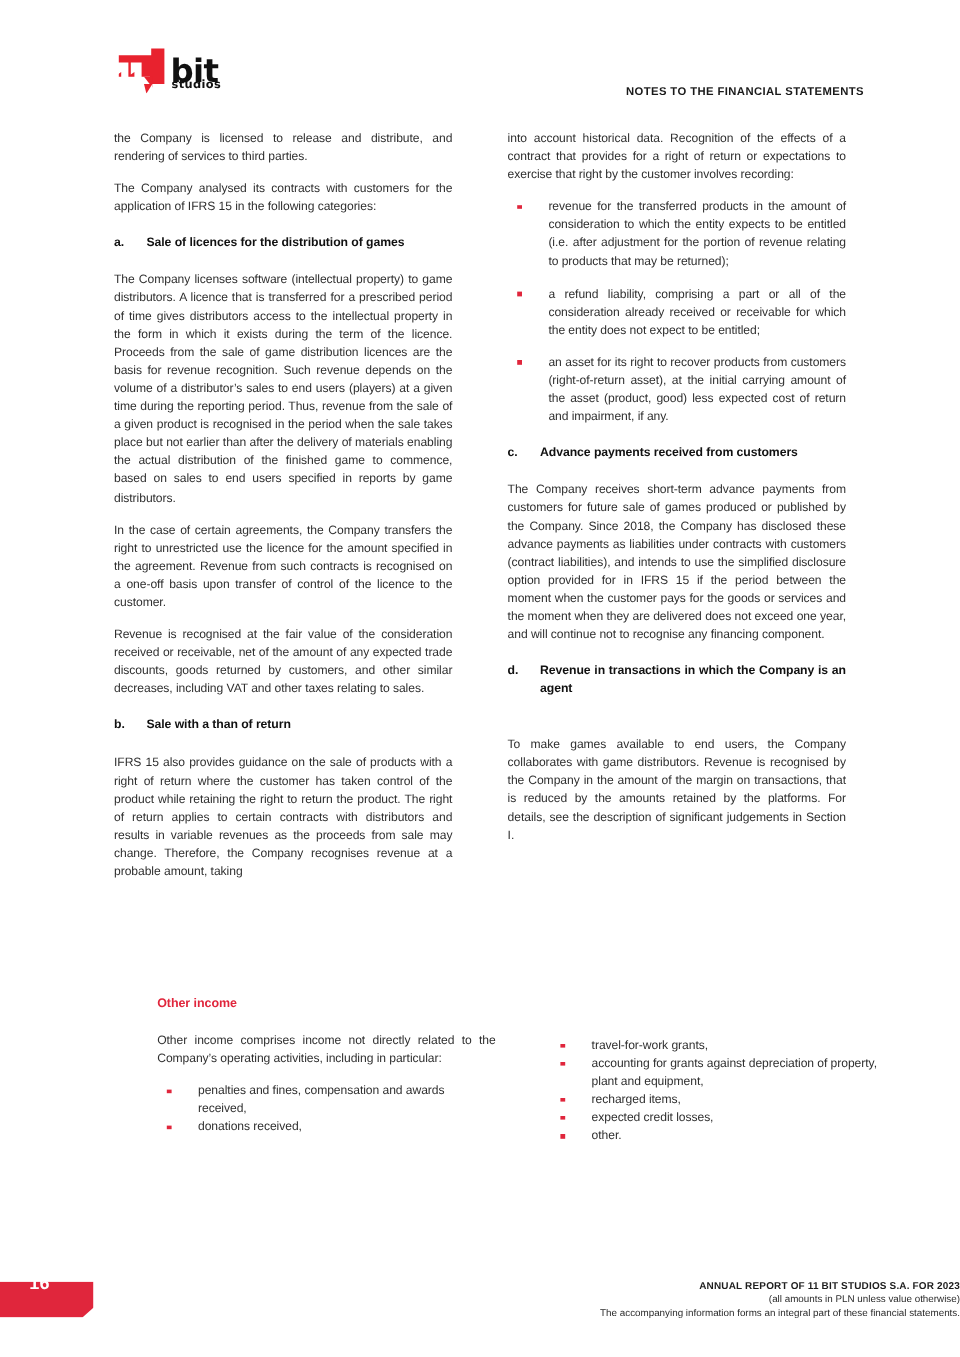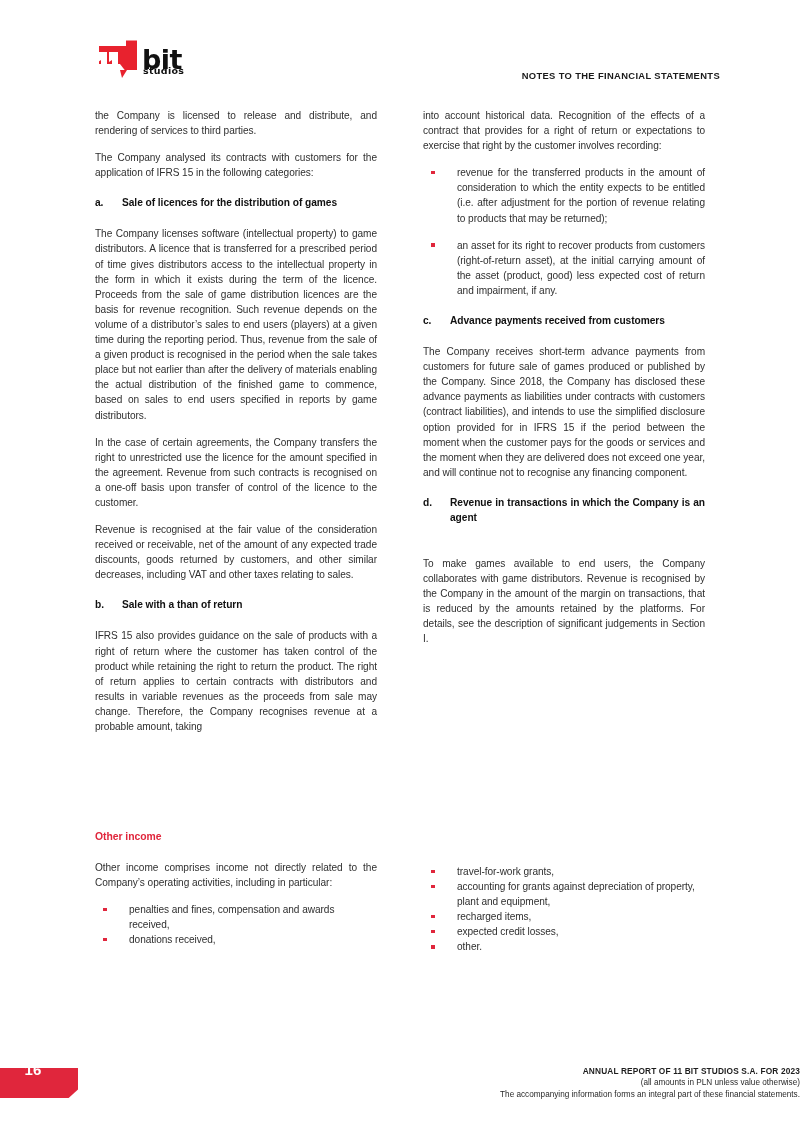--- a/index.html
+++ b/index.html
@@ -165,20 +165,21 @@
   }
 
   
   ul.bullets.plain li { text-align: left; }
 
   
   .lower {
     position: absolute;
     top: 0;
     width: 282px;
+    margin-left: 36px;
   }
   .lower-left  { left: 95px; }
   .lower-right { left: 423px; }
 
   
   .footer {
     position: absolute;
     left: 0;
     bottom: 0;
     width: 744px;
@@ -270,20 +271,21 @@
     </h3>
 
     <p class="body tight">IFRS 15 also provides guidance on the sale of products with a right of return where the customer has taken control of the product while retaining the right to return the product. The right of return applies to certain contracts with distributors and results in variable revenues as the proceeds from sale may change. Therefore, the Company recognises revenue at a probable amount, taking</p>
   </div>
 
   <div class="col col-right">
     <p class="body">into account historical data. Recognition of the effects of a contract that provides for a right of return or expectations to exercise that right by the customer involves recording:</p>
 
     <ul class="bullets">
       <li>revenue for the transferred products in the amount of consideration to which the entity expects to be entitled (i.e. after adjustment for the portion of revenue relating to products that may be returned);</li>
+      <li>a refund liability, comprising a part or all of the consideration already received or receivable for which the entity does not expect to be entitled;</li>
       <li>an asset for its right to recover products from customers (right-of-return asset), at the initial carrying amount of the asset (product, good) less expected cost of return and impairment, if any.</li>
     </ul>
 
     <h3 class="sub">
       <span class="lbl">c.</span><span class="txt">Advance payments received from customers</span>
     </h3>
 
     <p class="body">The Company receives short-term advance payments from customers for future sale of games produced or published by the Company. Since 2018, the Company has disclosed these advance payments as liabilities under contracts with customers (contract liabilities), and intends to use the simplified disclosure option provided for in IFRS 15 if the period between the moment when the customer pays for the goods or services and the moment when they are delivered does not exceed one year, and will continue not to recognise any financing component.</p>
 
     <h3 class="sub twoline">

